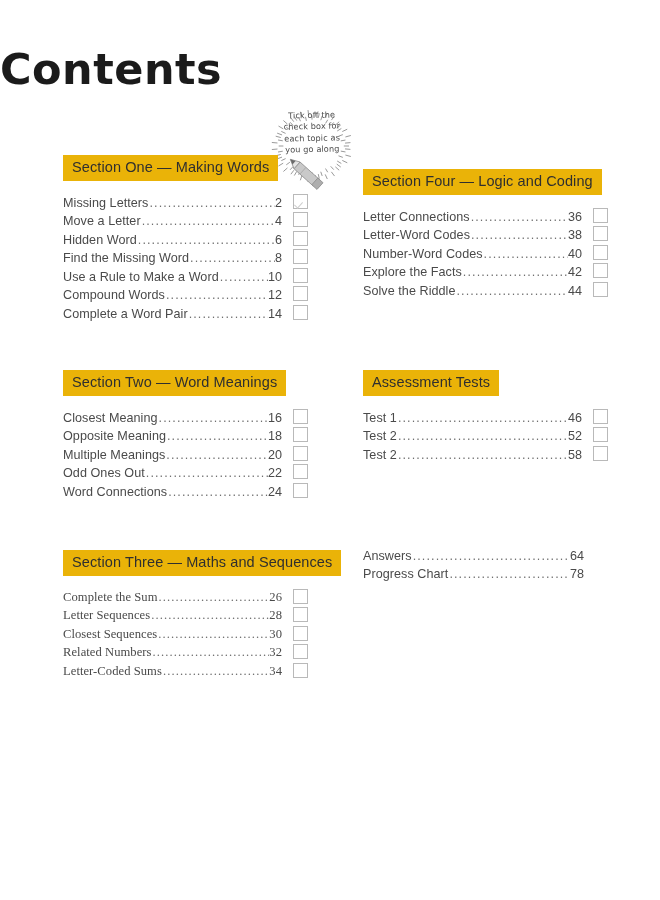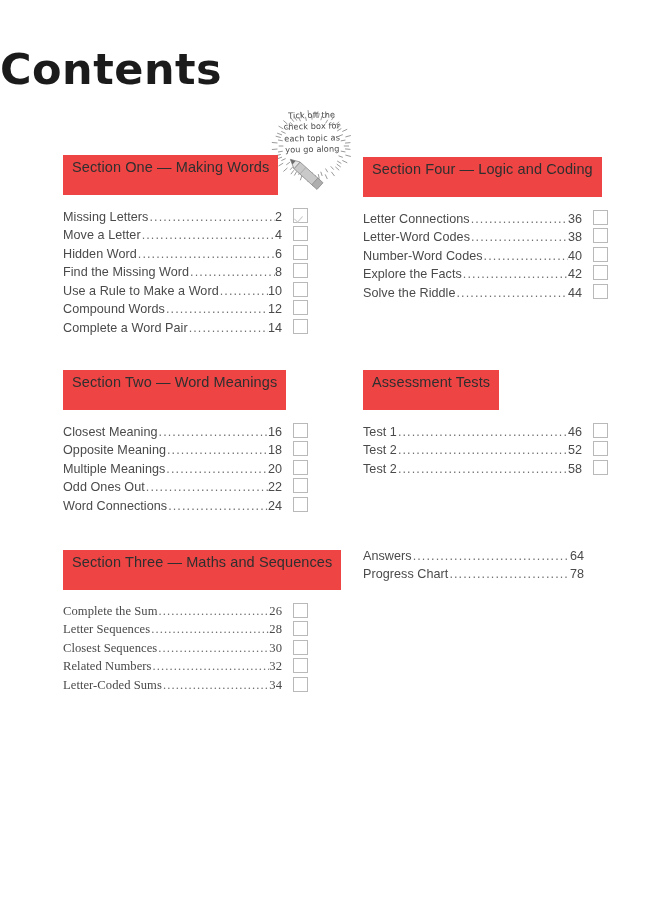--- a/index.html
+++ b/index.html
@@ -30,25 +30,25 @@
     color: #1b1b1b;
   }
   .col-left  { left: 63px; }
   .col-right { left: 363px; }
 
   .block { position: absolute; width: 245px; }
 
   
   .sec-head {
     display: inline-block;
-    background: #ef4444;
+    background: #eab308;
     color: #2f2f2f;
     font-size: 14.5px;
     line-height: 25px;
-    height: 40px;
+    height: 26px;
     padding: 0 9px;
     white-space: nowrap;
     letter-spacing: 0.1px;
   }
 
   
   .entries { margin-top: 11px; }
 
   .entry {
     display: flex;
@@ -329,21 +329,21 @@
       </div>
       <div class="entry">
         <span class="etitle">Letter-Coded Sums</span>
         <span class="leader">..........................................................................................</span>
         <span class="epage">34</span>
         <span class="cbox"></span>
       </div>
     </div>
 </div>
 
-<div class="block col-right" style="top:157px;">
+<div class="block col-right" style="top:169px;">
   <div class="sec-head">Section Four — Logic and Coding</div>
   <div class="entries">
       <div class="entry">
         <span class="etitle">Letter Connections</span>
         <span class="leader">..........................................................................................</span>
         <span class="epage">36</span>
         <span class="cbox"></span>
       </div>
       <div class="entry">
         <span class="etitle">Letter-Word Codes</span>

